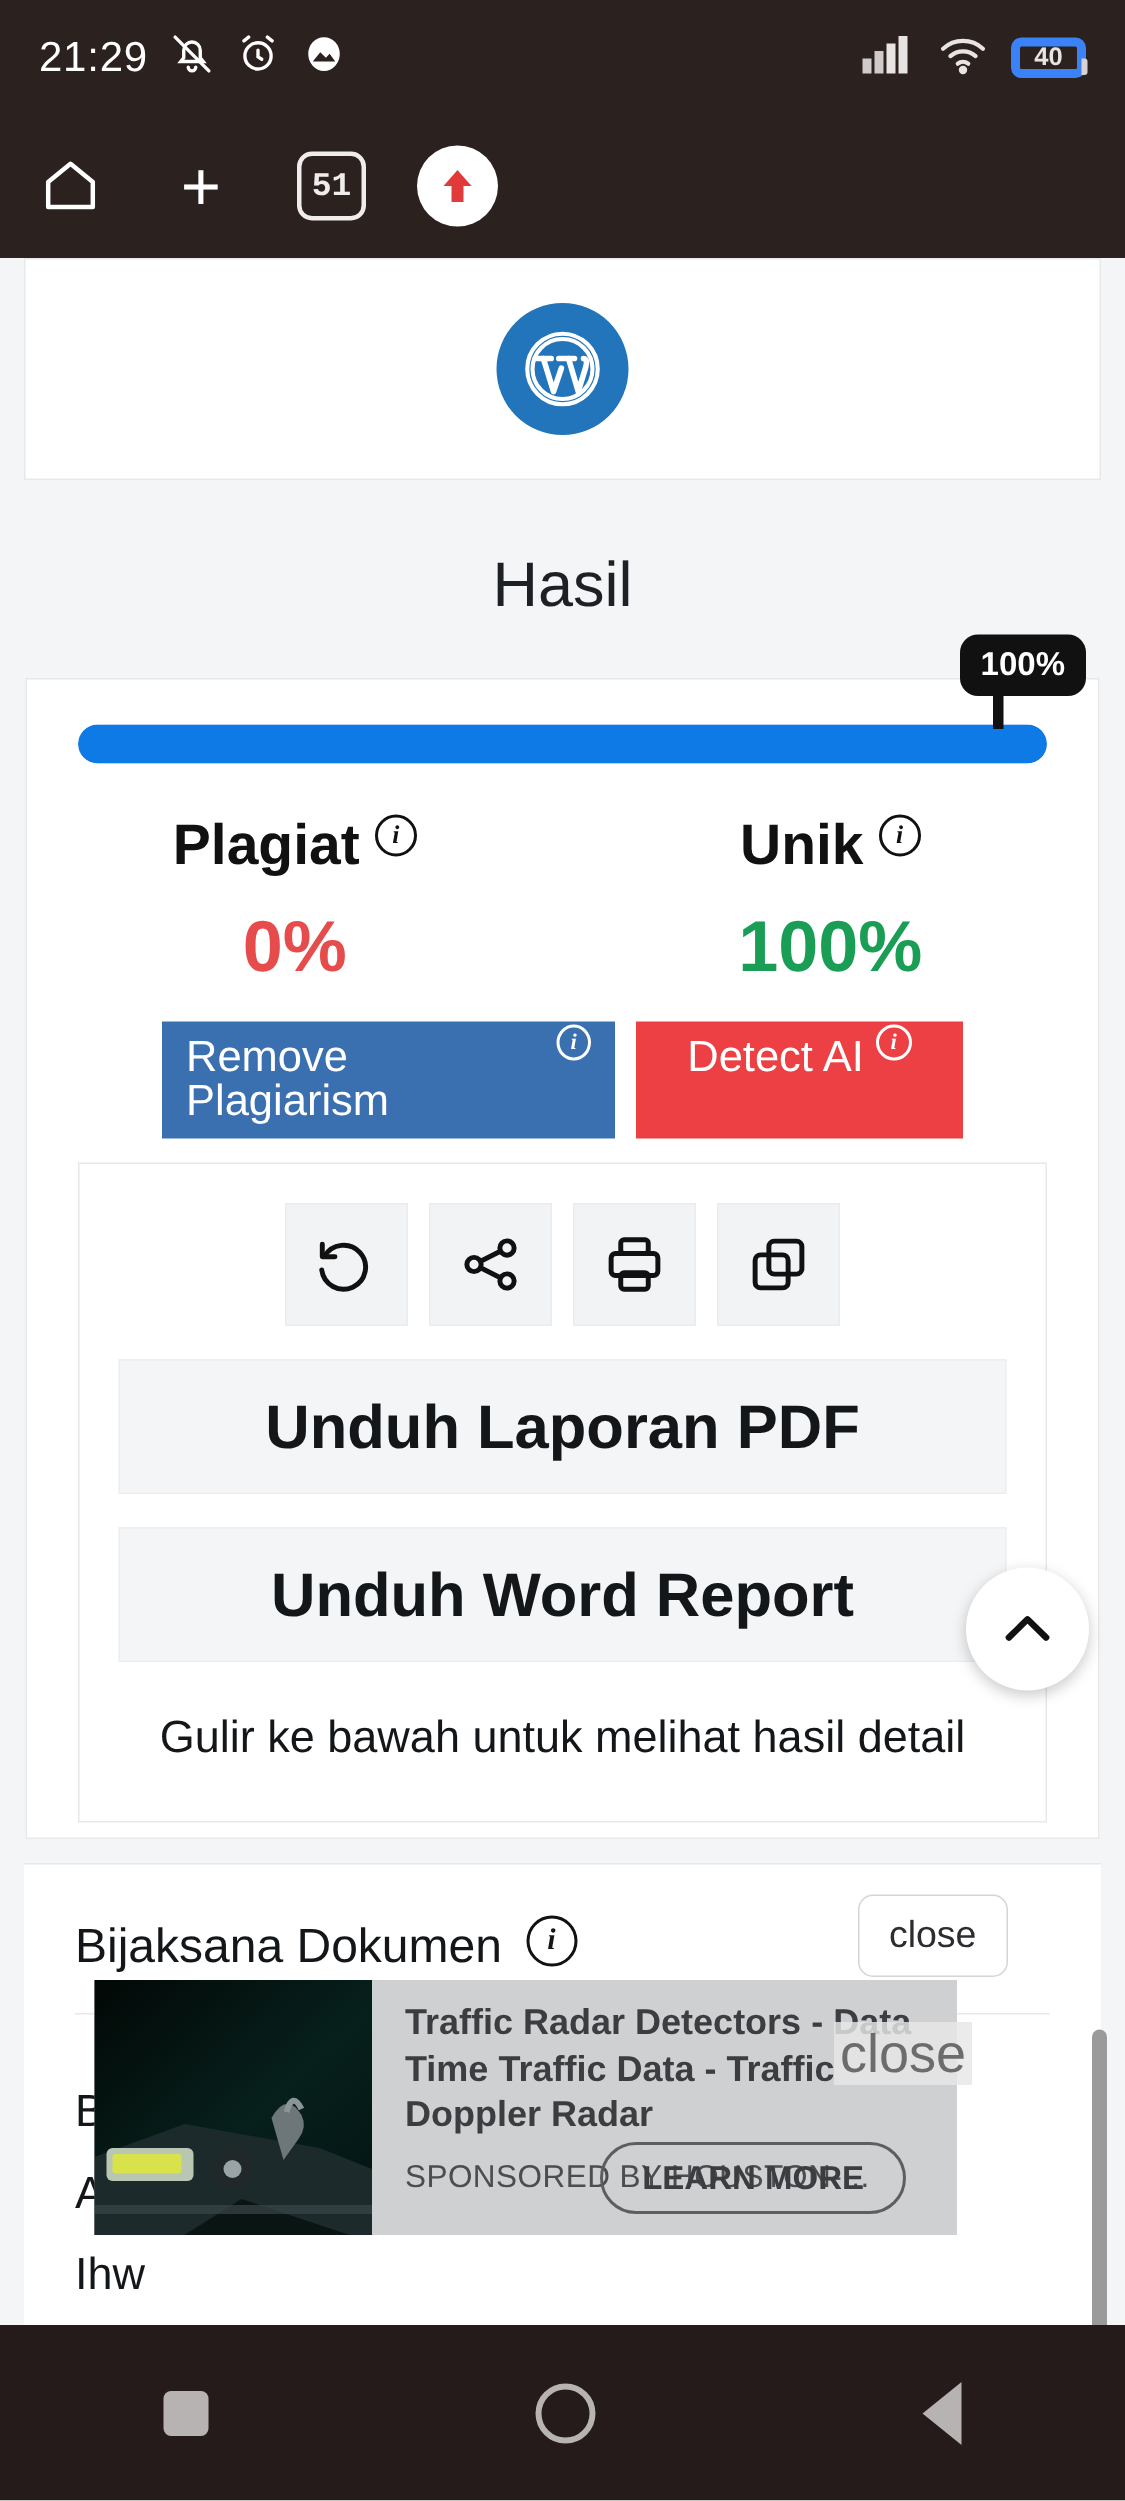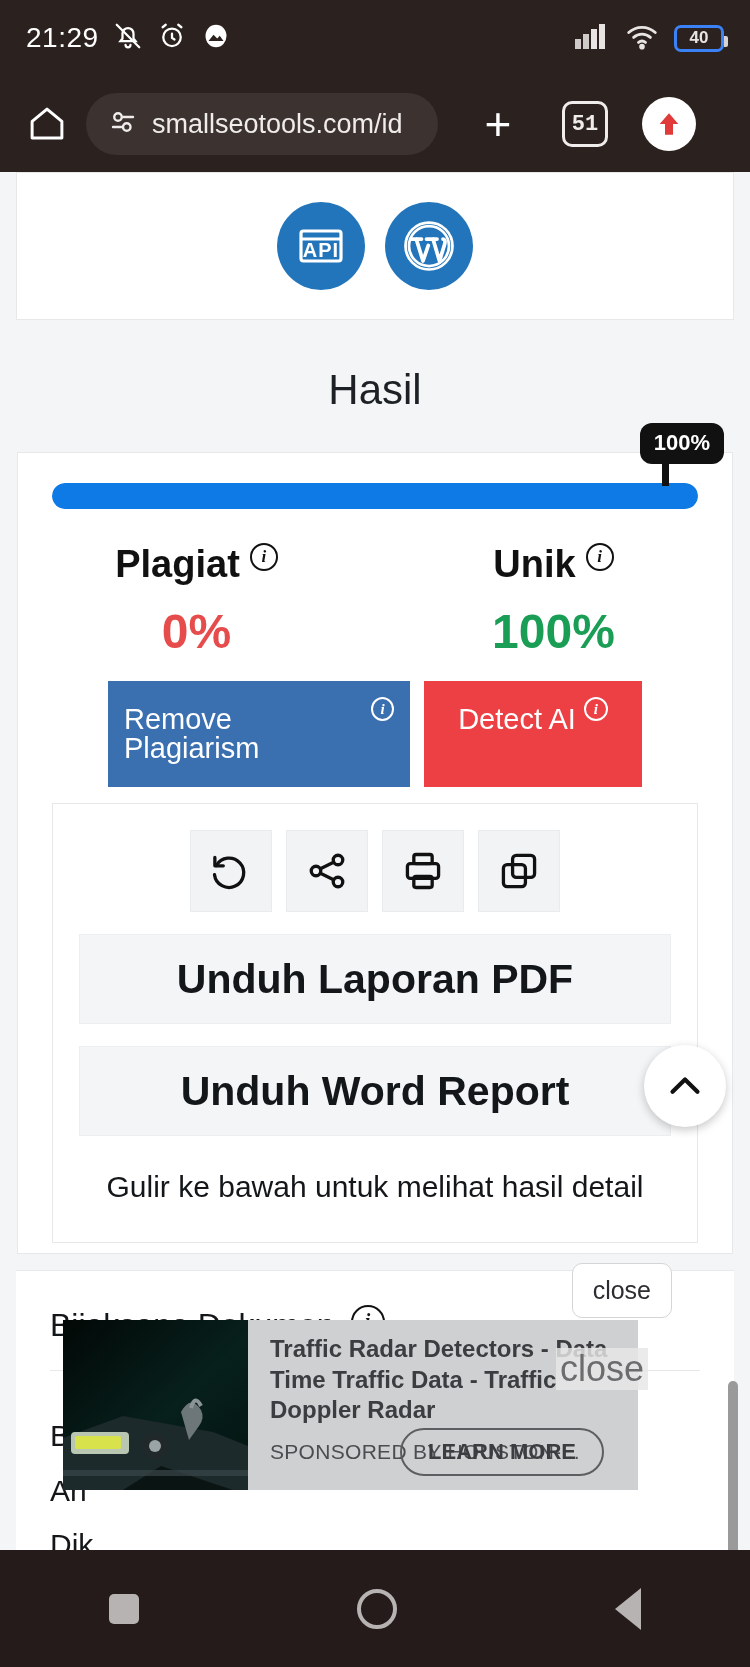--- a/index.html
+++ b/index.html
@@ -14,21 +14,21 @@
   
   .statusbar {
     position:absolute; top:0; left:0; width:750px; height:76px;
     background:#2b211f; color:#fff;
     display:flex; align-items:center; padding:0 26px;
   }
   .status-left { display:flex; align-items:center; gap:14px; }
   .status-time { font-size:28px; font-weight:400; letter-spacing:.5px; }
   .status-right { margin-left:auto; display:flex; align-items:center; gap:14px; }
   .battery {
-    border:3px solid #3b82f6; border-radius:7px; width:50px; height:27px;
+    border:6px solid #3b82f6; border-radius:7px; width:50px; height:27px;
     font-size:17px; font-weight:700; color:#e8e4e3;
     display:flex; align-items:center; justify-content:center; position:relative;
   }
   .battery::after{content:"";position:absolute;right:-7px;top:8px;width:4px;height:11px;background:#d8d3d2;border-radius:0 2px 2px 0;}
 
   
   .browserbar {
     position:absolute; top:76px; left:0; width:750px; height:96px;
     background:#2b211f; display:flex; align-items:center; padding:0 20px; gap:8px;
   }
@@ -88,21 +88,21 @@
     width:28px;height:28px;border:2px solid #111;border-radius:50%;
     display:inline-flex;align-items:center;justify-content:center;
     font-size:17px;font-weight:700;font-style:italic;font-family:"Liberation Serif",serif;
     position:relative; top:-8px;
   }
   .i-circle.small { width:24px;height:24px;font-size:15px; }
   .i-circle.light { border-color:#fff; color:#fff; }
 
   .action-row { display:flex; gap:14px; padding:22px 90px 0; justify-content:center; }
   .act-btn {
-    color:#fff; font-size:29px; padding:24px 16px; display:flex; align-items:flex-start;
+    color:#fff; font-size:29px; padding:10px 16px; display:flex; align-items:flex-start;
     justify-content:center; gap:8px; line-height:1;
   }
   .act-remove { background:#3a6fb0; width:302px; }
   .act-detect { background:#ed4044; width:218px; }
 
   .tools-card {
     margin:16px 34px 0; border:1px solid #e6e8ea; background:#fff; padding:26px 0 0;
   }
   .icon-row { display:flex; justify-content:center; gap:14px; }
   .tool-btn {
@@ -223,50 +223,32 @@
       </span>
     </div>
   </div>
 
   <div class="browserbar">
     <div class="home-btn">
       <svg width="42" height="42" viewBox="0 0 24 24" fill="none" stroke="#fff" stroke-width="1.7" stroke-linejoin="round">
         <path d="M3.5 10.5 12 3.5l8.5 7v9.5h-17z"></path>
       </svg>
     </div>
-    <div class="urlbar">
-      <span>
-        <svg width="30" height="30" viewBox="0 0 24 24" fill="none" stroke="#efeceb" stroke-width="1.9" stroke-linecap="round">
-          <circle cx="8" cy="8" r="3"></circle>
-            <path d="M12 8h8"></path>
-            <circle cx="15" cy="16" r="3"></circle>
-            <path d="M4 16h8"></path>
-        </svg>
-      </span>
-      <span class="url-text">smallseotools.com/id</span>
-    </div>
     <div class="plus-btn">+</div>
     <div class="tabs-btn">51</div>
     <div class="menu-btn">
       <svg width="32" height="32" viewBox="0 0 24 24" fill="#e03a3a">
         <path d="M12 4l7 8h-4v8h-6v-8H5z"></path>
       </svg>
     </div>
   </div>
 
   <div class="page">
 
     <div class="card-top">
-      <div class="circle-icon">
-        <svg width="52" height="52" viewBox="0 0 52 52" fill="none" stroke="#fff" stroke-width="3.2">
-          <rect x="6" y="11" width="40" height="30" rx="2.5"></rect>
-            <path d="M6 19h40"></path>
-        </svg>
-        <span style="position:absolute;color:#fff;font-size:20px;font-weight:800;letter-spacing:1px;margin-top:8px;">API</span>
-      </div>
       <div class="circle-icon">
         <svg width="60" height="60" viewBox="0 0 24 24" fill="none" stroke="#fff" stroke-width="1.1">
           <circle cx="12" cy="12" r="9.4"></circle>
             <circle cx="12" cy="12" r="8"></circle>
           <path d="M5 9.2h4M6.9 9.2 9.6 18l2.1-6.2M11 9.2h4.2M13.6 9.2 16.2 18l2-6.5c.5-1.6 0-2.3-.6-2.3" stroke-width="1.5" stroke-linecap="round" stroke-linejoin="round"></path>
         </svg>
       </div>
     </div>
 
     <div class="hasil">Hasil</div>
@@ -349,21 +331,20 @@
     </div>
 
     <div class="doc-card">
       <div class="doc-title">
         <span>Bijaksana Dokumen</span>
         <span class="i-circle">i</span>
       </div>
       <div class="doc-body" id="docbody">
           <p>Berita 1</p>
           <p>An</p>
-          <p>Dik</p>
           <p>Ihw</p>
         </div>
       <div class="scrollbar"></div>
     </div>
 
   </div>
 
   <div class="fab">
     <svg width="46" height="46" viewBox="0 0 24 24" fill="none" stroke="#111" stroke-width="2.2" stroke-linecap="round" stroke-linejoin="round">
       <path d="M5.5 15 12 8.6 18.5 15"></path>

